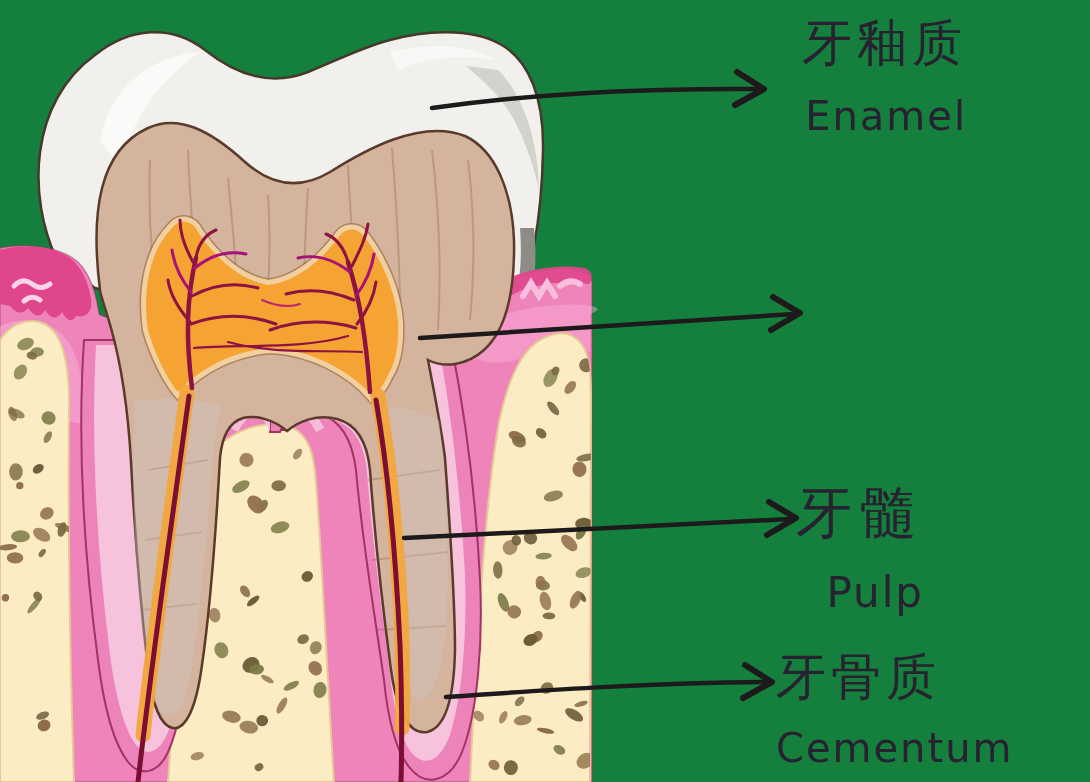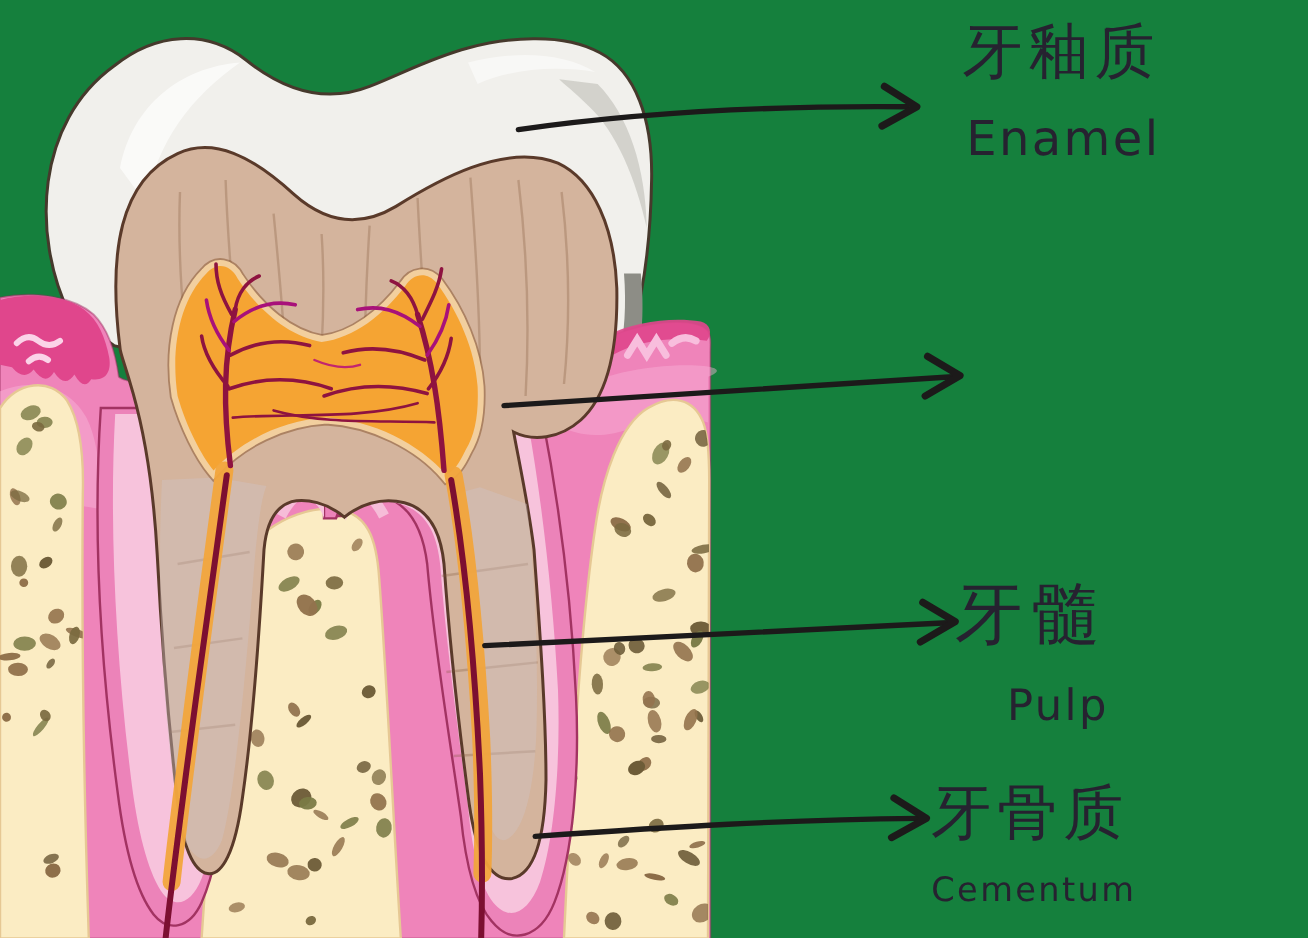--- a/index.html
+++ b/index.html
@@ -8,23 +8,23 @@
   .stage{position:relative;width:1090px;height:782px;background:#15803d;}
   svg.art{position:absolute;left:0;top:0;}
   .label{position:absolute;color:#262230;}
   .label .zh{line-height:1.1;white-space:nowrap;}
   .label .en{white-space:nowrap;text-align:right;}
   .l-enamel  .zh{font-size:50px;letter-spacing:5px;}
   .l-enamel  .en{font-size:40px;letter-spacing:2px;margin-top:22px;}
   .l-dentin  .zh{font-size:48px;letter-spacing:9px;}
   .l-dentin  .en{font-size:40px;letter-spacing:2px;margin-top:20px;}
   .l-pulp    .zh{font-size:56px;letter-spacing:8px;}
-  .l-pulp    .en{font-size:36px;letter-spacing:2px;margin-top:24px;}
+  .l-pulp    .en{font-size:42px;letter-spacing:2px;margin-top:24px;}
   .l-cementum .zh{font-size:50px;letter-spacing:5px;}
-  .l-cementum .en{font-size:28px;letter-spacing:2px;margin-top:20px;}
+  .l-cementum .en{font-size:40px;letter-spacing:2px;margin-top:20px;}
 </style>
 </head>
 <body>
 
 <div class="stage">
 
 <svg class="art" width="1090" height="782" viewBox="0 0 1090 782">
 
   <path stroke="#46392c" stroke-width="2.5" d="M 58 262 C 26 196 30 102 95 55 C 130 27 172 24 205 50
            C 240 78 275 85 308 72 C 338 60 360 48 390 40

